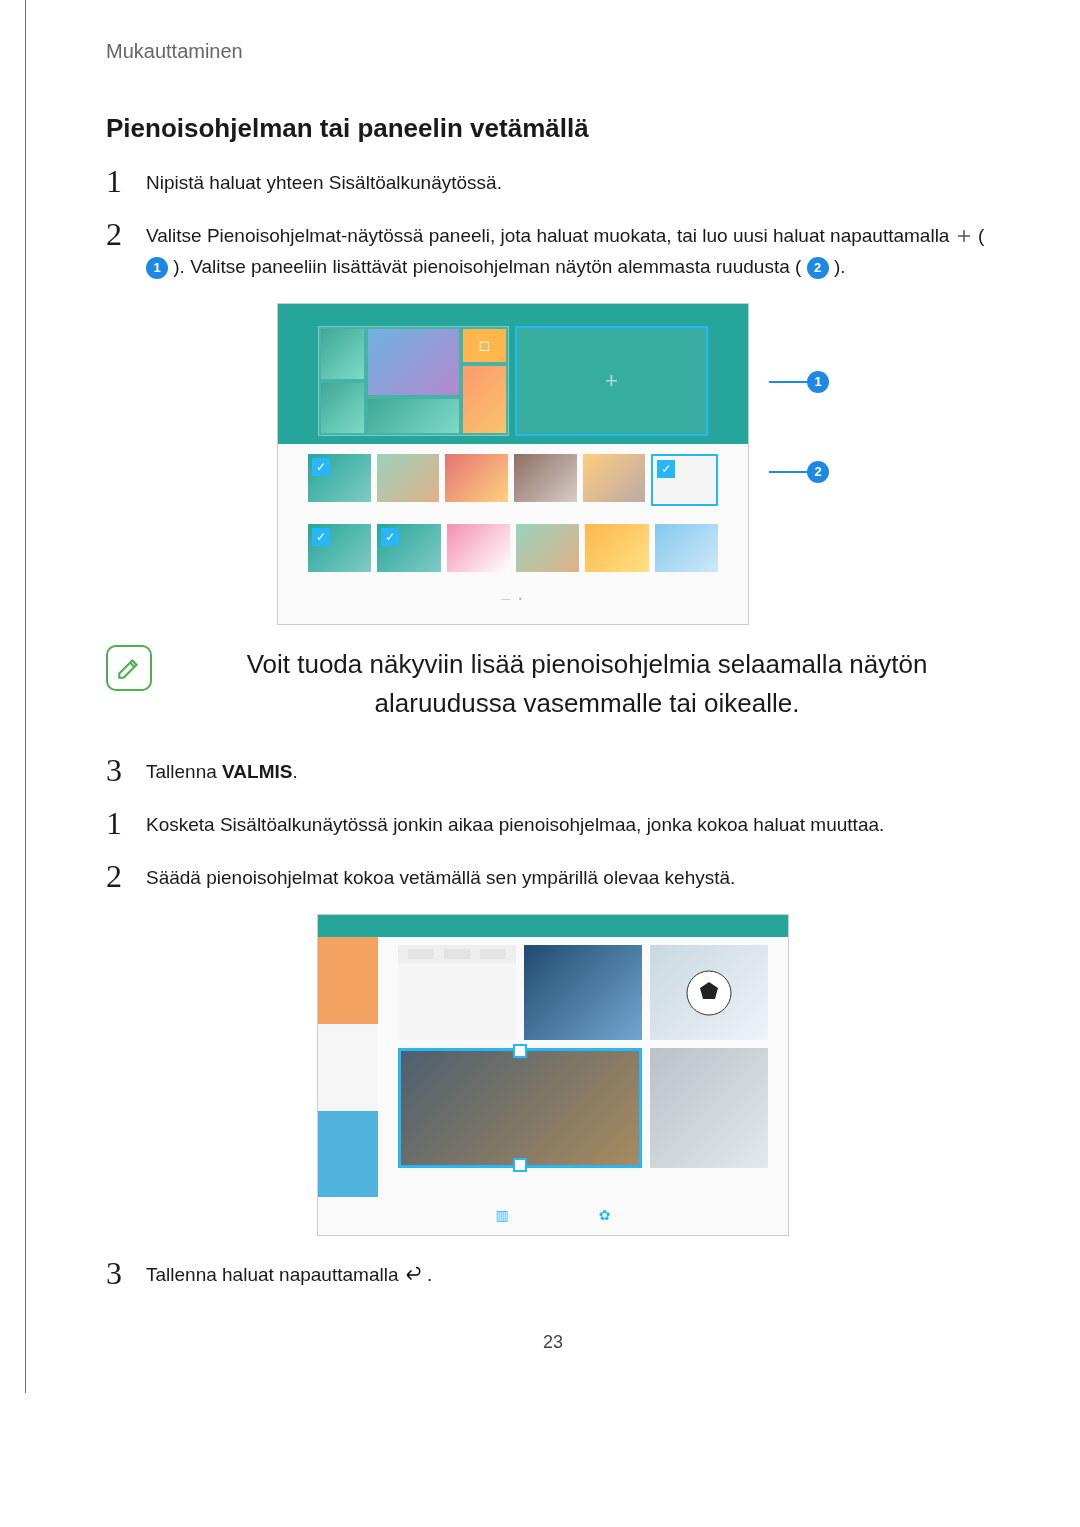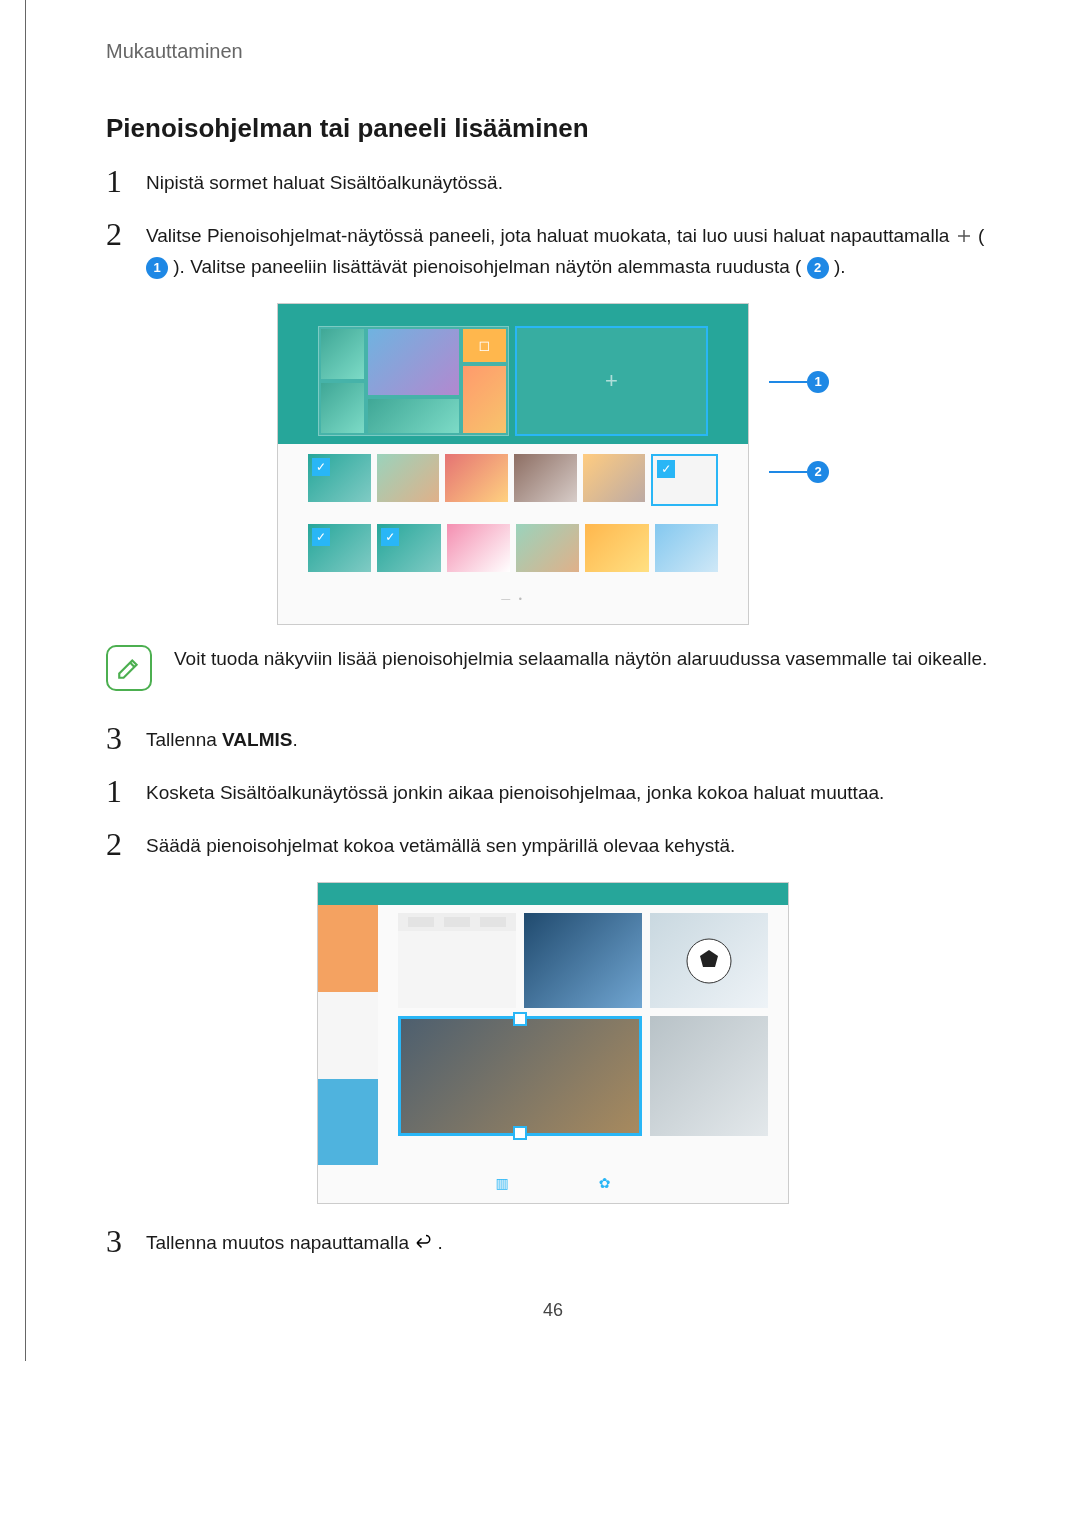--- a/index.html
+++ b/index.html
@@ -43,22 +43,23 @@
   }
   .step-body {
     flex: 1;
     padding-top: 4px;
   }
   .bold { font-weight: bold; }
   .note {
     display: flex;
     align-items: flex-start;
     margin: 20px 0 30px 0;
-    font-size: 19px;
+    font-size: 26px;
     line-height: 1.5;
+    text-align: center;
   }
   .note-icon {
     width: 42px;
     height: 42px;
     border: 2px solid #4caf50;
     border-radius: 10px;
     display: flex;
     align-items: center;
     justify-content: center;
     color: #4caf50;
@@ -243,25 +244,25 @@
     color: #444;
     margin-top: 40px;
   }
 </style>
 </head>
 <body>
 
 <div class="page">
   <div class="breadcrumb">Mukauttaminen</div>
 
-  <h2>Pienoisohjelman tai paneeli lisääminen</h2>
+  <h2>Pienoisohjelman tai paneelin vetämällä</h2>
 
   <div class="step">
     <div class="step-num">1</div>
-    <div class="step-body">Nipistä sormet haluat Sisältöalkunäytössä.</div>
+    <div class="step-body">Nipistä haluat yhteen Sisältöalkunäytössä.</div>
   </div>
 
   <div class="step">
     <div class="step-num">2</div>
     <div class="step-body">
       <span>Valitse Pienoisohjelmat-näytössä paneeli, jota haluat muokata, tai luo uusi haluat napauttamalla </span>
       <span class="plus-icon">
         <svg viewBox="0 0 24 24" fill="none" stroke="#555" stroke-width="2">
             <line x1="12" y1="4" x2="12" y2="20"></line>
             <line x1="4" y1="12" x2="20" y2="12"></line>
@@ -412,24 +413,24 @@
           <span class="ic">✿</span>
           <span></span>
         </div>
       </div>
     </div>
   </div>
 
   <div class="step">
     <div class="step-num">3</div>
     <div class="step-body">
-      <span>Tallenna muutos napauttamalla </span>
+      <span>Tallenna haluat napauttamalla </span>
       <span class="back-icon">
         <svg viewBox="0 0 24 24" fill="none" stroke="#000" stroke-width="2">
             <path d="M4 12 L10 6 M4 12 L10 18 M4 12 H16 A5 5 0 0 0 16 2"></path>
           </svg>
       </span>
       <span>.</span>
     </div>
   </div>
 
-  <div class="page-number">46</div>
+  <div class="page-number">23</div>
 </div>
 
 </body></html>

